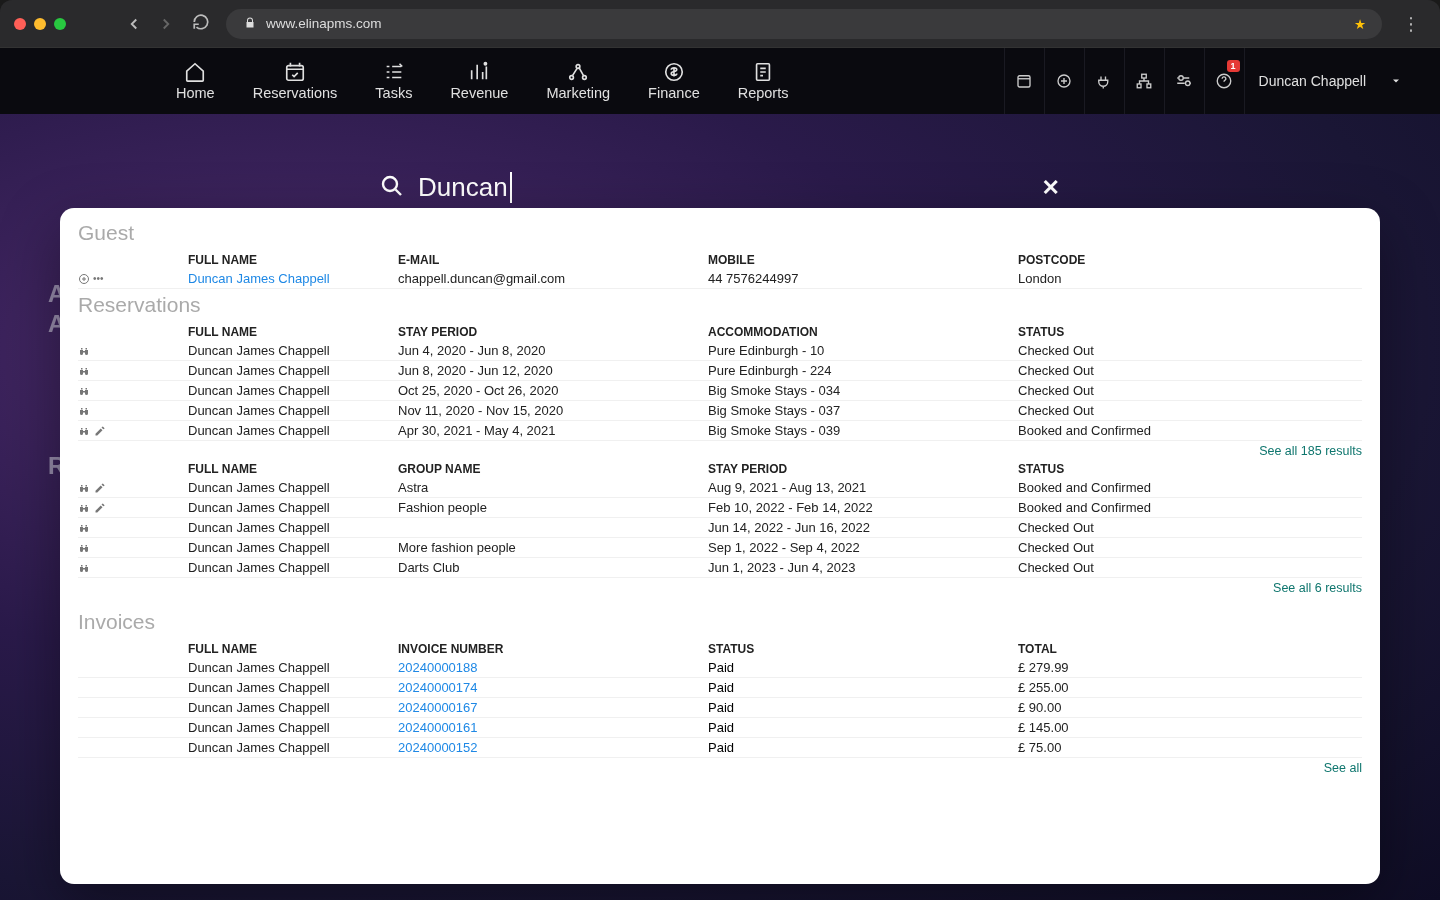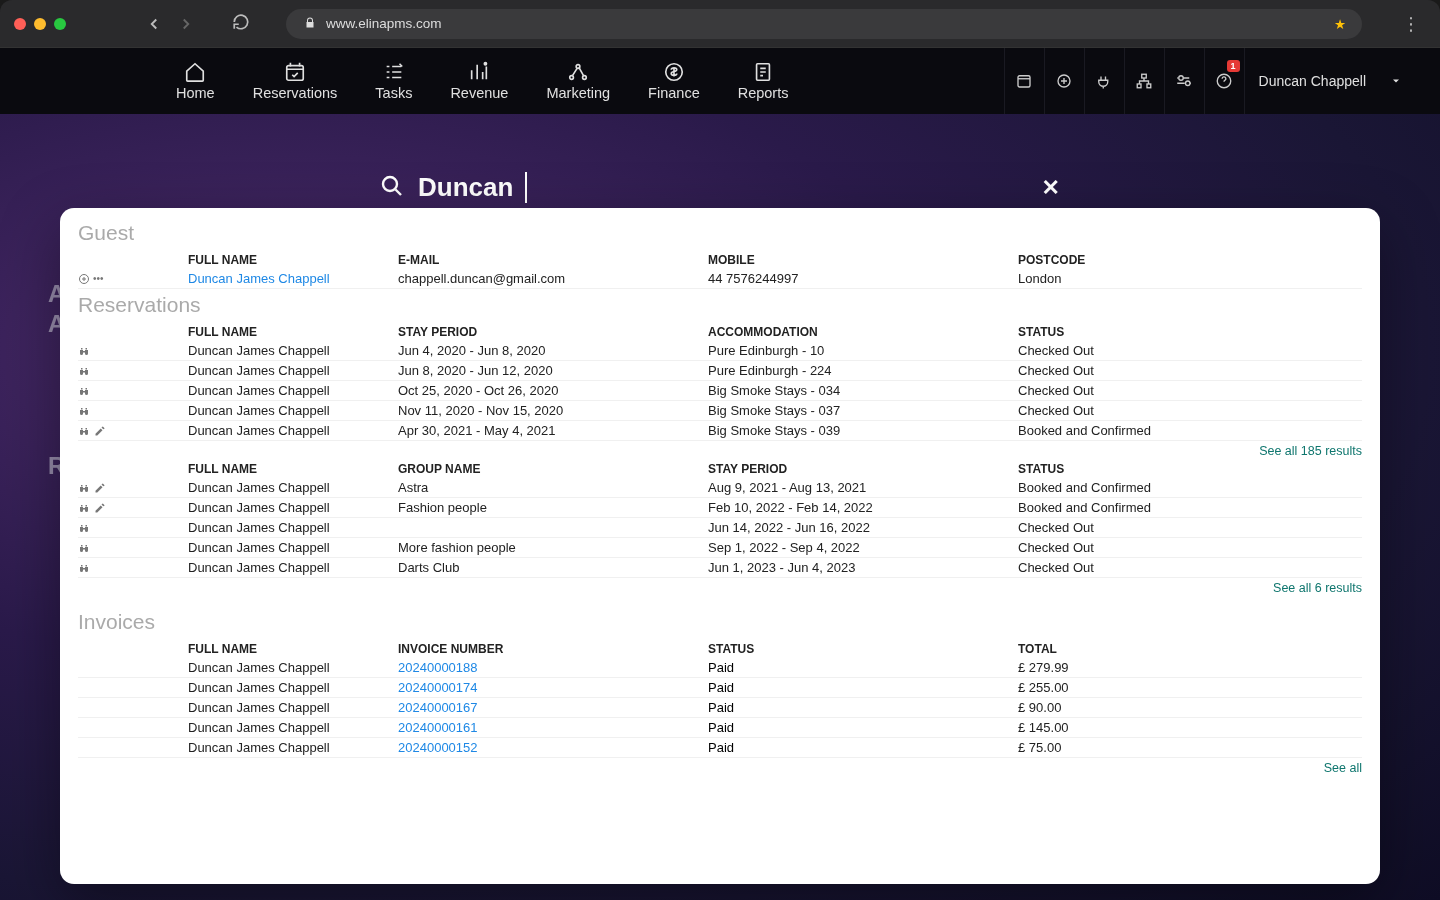--- a/index.html
+++ b/index.html
@@ -1,19 +1,19 @@
 <!DOCTYPE html>
 <html><head>
 <meta charset="utf-8">
 <style>
   * { box-sizing: border-box; margin: 0; padding: 0; font-family: -apple-system, BlinkMacSystemFont, "Segoe UI", Arial, sans-serif; }
   body { width: 1440px; height: 900px; overflow: hidden; background: #1a1a1a; }
 
   
-  .browser-chrome { height: 48px; background: #2a2a2c; display: flex; align-items: center; padding: 0 14px; gap: 26px; border-bottom: 1px solid #333; border-radius: 12px 12px 0 0; }
+  .browser-chrome { height: 48px; background: #2a2a2c; display: flex; align-items: center; padding: 0 14px; gap: 6px; border-bottom: 1px solid #333; border-radius: 12px 12px 0 0; }
   .traffic { display: flex; gap: 8px; }
   .tl { width: 12px; height: 12px; border-radius: 50%; }
   .tl.red { background: #ff5f57; }
   .tl.yellow { background: #febc2e; }
   .tl.green { background: #28c840; }
   .nav-arrows { display: flex; gap: 8px; margin-left: 50px; }
   .nav-arrow { width: 24px; height: 24px; display:flex; align-items:center; justify-content:center; color:#bcbcbc; cursor:pointer; }
   .nav-arrow.disabled { color:#666; }
   .reload { margin-left: 8px; color:#bcbcbc; cursor:pointer; }
   .addr { flex: 1; display:flex; align-items:center; gap:10px; background:#3a3a3c; border-radius: 20px; height: 30px; padding: 0 16px 0 18px; margin-left: 10px; margin-right: 8px; color:#ddd; font-size: 13.5px; }
@@ -33,21 +33,21 @@
   .help-badge .badge { position:absolute; top:12px; right:4px; background:#e53935; color:#fff; font-size:9px; font-weight:700; border-radius:3px; padding:1px 4px; }
   .user-menu { display:flex; align-items:center; gap:24px; padding:0 18px 0 14px; border-left:1px solid #1a1a22; height:100%; cursor:pointer; font-size:14px; }
 
   
   .page-bg { position:relative; width:100%; height:calc(900px - 48px - 66px); background: radial-gradient(ellipse at 20% 30%, #4a2a6a 0%, #2a1a4a 40%, #1a1635 70%, #0f0d25 100%); overflow:hidden; }
   .bg-letter { position:absolute; left:48px; color:rgba(230,230,240,0.55); font-size:24px; font-weight:600; letter-spacing:2px; }
 
   
   .search-bar-row { position:absolute; top:58px; left:50%; transform:translateX(-50%); width:680px; display:flex; align-items:center; color:#fff; }
   .search-bar-row .sicon { margin-right:14px; }
-  .search-text { font-size:26px; font-weight:700; color:#fff; border-right:2px solid #fff; padding-right:12px; }
+  .search-text { font-size:26px; font-weight:400; color:#fff; border-right:2px solid #fff; padding-right:2px; }
   .search-close { margin-left:auto; font-size:22px; font-weight:700; cursor:pointer; color:#fff; }
 
   .panel { position:absolute; top:94px; left:60px; right:60px; bottom:16px; background:#fff; border-radius:14px; box-shadow:0 20px 60px rgba(0,0,0,0.4); padding:13px 18px 10px 18px; overflow:hidden; color:#222; }
 
   .section-title { font-size:21px; font-weight:500; color:#aaa; margin: 0 0 5px 0; }
   .cols { display:grid; grid-template-columns: 110px 210px 310px 310px 1fr; }
   .header-row { font-size:12px; font-weight:700; color:#222; text-transform:uppercase; padding: 3px 0 2px 0; }
   .data-row { font-size:13px; padding: 2px 0; border-bottom:1px solid #f0f0f0; }
   .link { color:#1e88e5; cursor:pointer; }
   .paid { color:#000000; }

